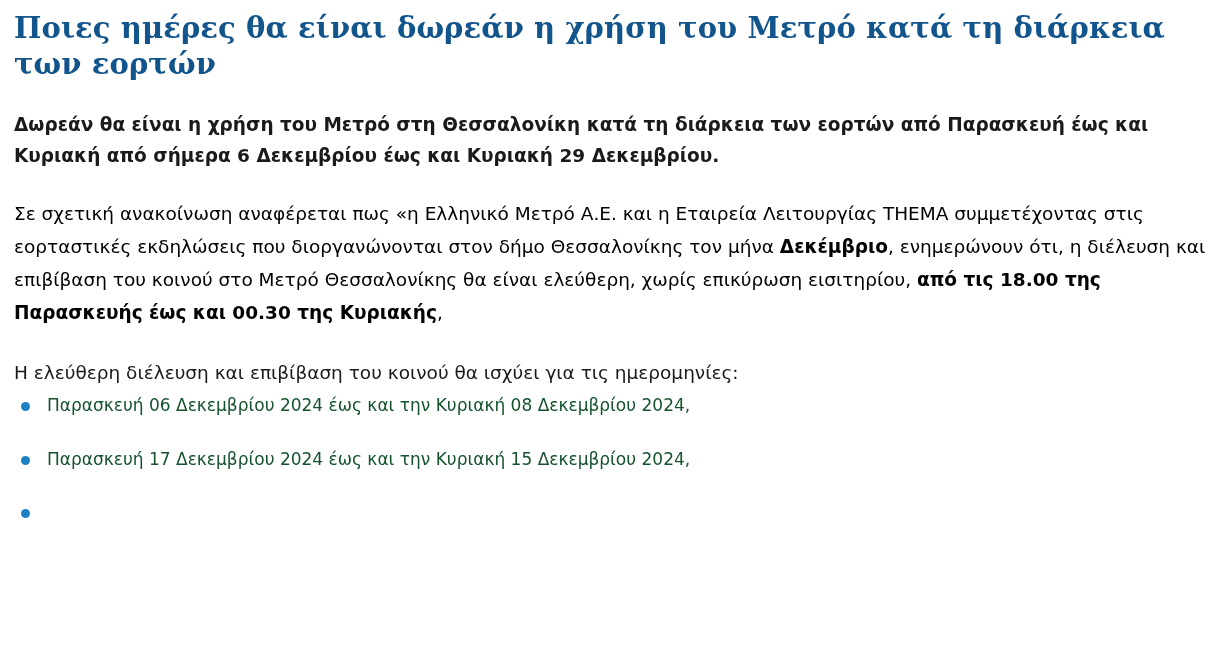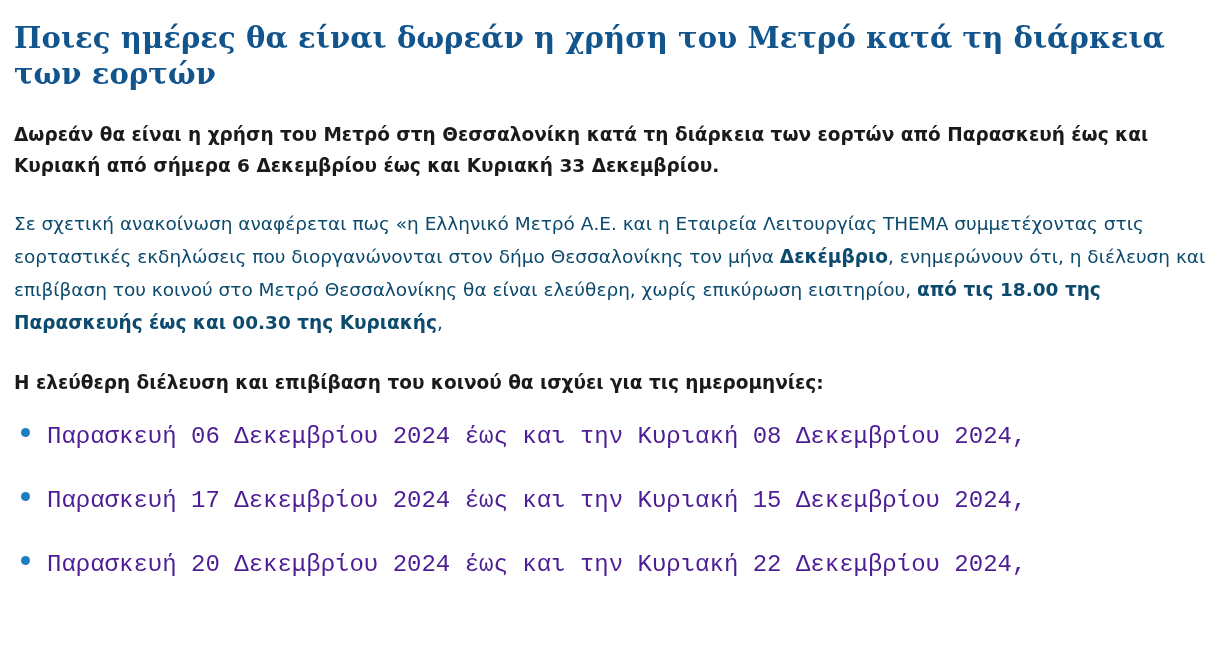--- a/index.html
+++ b/index.html
@@ -8,21 +8,21 @@
     background: #ffffff;
   }
   body {
     width: 1230px;
     height: 652px;
     font-family: "DejaVu Sans", sans-serif;
     color: #1a1a1a;
     overflow: hidden;
   }
   .page {
-    padding: 20px 14px 0 14px;
+    padding: 10px 14px 0 14px;
     box-sizing: border-box;
   }
   .article-title {
     font-family: "DejaVu Serif", serif;
     color: #12548c;
     font-size: 29px;
     font-weight: bold;
     line-height: 1.25;
     margin: 0 0 26px 0;
     letter-spacing: 0.1px;
@@ -32,79 +32,77 @@
     font-weight: bold;
     line-height: 1.72;
     margin: 0 0 26px 0;
     color: #1a1a1a;
     max-width: 1195px;
   }
   .body-par {
     font-size: 18.5px;
     line-height: 1.78;
     margin: 0 0 28px 0;
-    color: #0c4a6e;
+    color: #000000;
     max-width: 1205px;
   }
   .body-par b {
     font-weight: bold;
   }
   .list-intro {
     font-size: 18.5px;
-    font-weight: bold;
+    font-weight: normal;
     line-height: 1.6;
-    margin: 0 0 22px 0;
+    margin: 0 0 6px 0;
     color: #1a1a1a;
   }
   ul.date-list {
     list-style: none;
     margin: 0;
     padding: 0;
   }
   ul.date-list li {
     position: relative;
-    font-size: 24px;
+    font-size: 17px;
     line-height: 1.5;
-    color: #4c1d95;
+    color: #14532d;
     padding-left: 33px;
     margin-bottom: 28px;
-    font-family: Liberation Mono, monospace;
   }
   ul.date-list li .bullet {
     position: absolute;
     left: 7px;
     top: 9px;
     width: 9px;
     height: 9px;
     border-radius: 50%;
     background: #1f7fc4;
     display: block;
   }
 </style>
 </head>
 <body>
 
 <div class="page">
 
   <h1 class="article-title">Ποιες ημέρες θα είναι δωρεάν η χρήση του Μετρό κατά τη διάρκεια των εορτών</h1>
 
-  <p class="lead">Δωρεάν θα είναι η χρήση του Μετρό στη Θεσσαλονίκη κατά τη διάρκεια των εορτών από Παρασκευή έως και Κυριακή από σήμερα 6 Δεκεμβρίου έως και Κυριακή 33 Δεκεμβρίου.</p>
+  <p class="lead">Δωρεάν θα είναι η χρήση του Μετρό στη Θεσσαλονίκη κατά τη διάρκεια των εορτών από Παρασκευή έως και Κυριακή από σήμερα 6 Δεκεμβρίου έως και Κυριακή 29 Δεκεμβρίου.</p>
 
   <p class="body-par"><span>Σε σχετική ανακοίνωση αναφέρεται πως «η Ελληνικό Μετρό Α.Ε. και η Εταιρεία Λειτουργίας ΤΗΕΜΑ συμμετέχοντας στις εορταστικές εκδηλώσεις που διοργανώνονται στον δήμο Θεσσαλονίκης τον μήνα </span><b>Δεκέμβριο</b><span>, ενημερώνουν ότι, η διέλευση και επιβίβαση του κοινού στο Μετρό Θεσσαλονίκης θα είναι ελεύθερη, χωρίς επικύρωση εισιτηρίου, </span><b>από τις 18.00 της Παρασκευής έως και 00.30 της Κυριακής</b><span>,</span></p>
 
   <p class="list-intro">Η ελεύθερη διέλευση και επιβίβαση του κοινού θα ισχύει για τις ημερομηνίες:</p>
 
   <ul class="date-list">
     <li>
       <span class="bullet"></span>
       <span>Παρασκευή 06 Δεκεμβρίου 2024 έως και την Κυριακή  08 Δεκεμβρίου 2024,</span>
     </li>
     <li>
       <span class="bullet"></span>
       <span>Παρασκευή 17 Δεκεμβρίου 2024 έως και την Κυριακή 15 Δεκεμβρίου 2024,</span>
     </li>
     <li>
       <span class="bullet"></span>
-      <span>Παρασκευή 20 Δεκεμβρίου 2024 έως και την Κυριακή 22 Δεκεμβρίου 2024,</span>
     </li>
   </ul>
 
 </div>
 
 </body></html>

